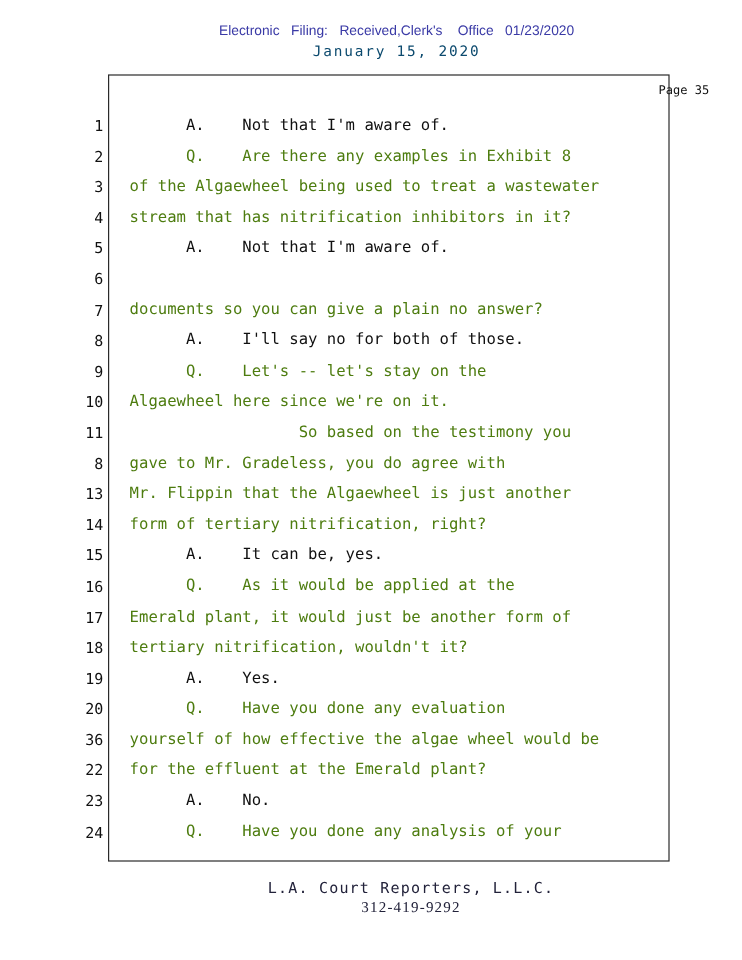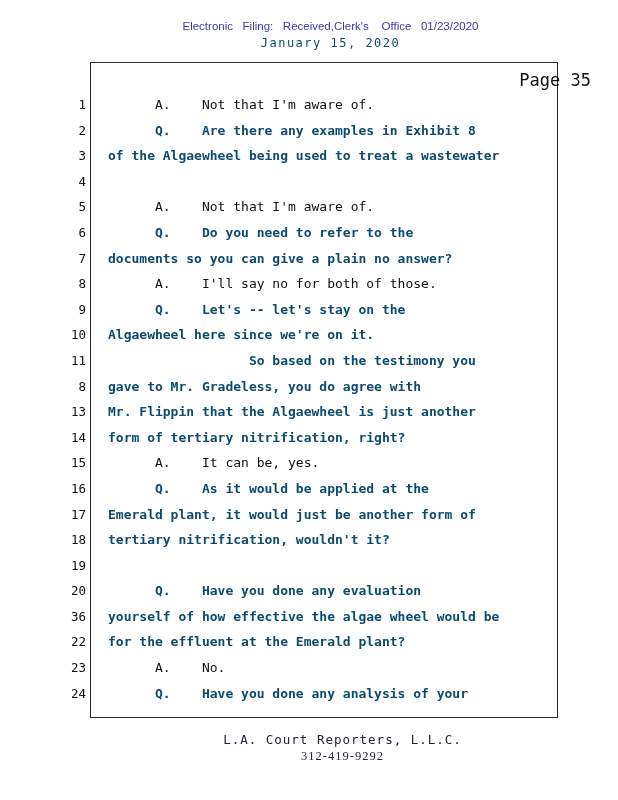--- a/index.html
+++ b/index.html
@@ -45,21 +45,21 @@
     top: 62px;
     width: 468px;
     height: 656px;
     border: 1px solid #2a2a2a;
     box-sizing: border-box;
   }
   .page-label {
     position: absolute;
     top: 70px;
     right: 70px;
-    font-size: 17px;
+    font-size: 10px;
     color: #111111;
     white-space: pre;
   }
   .rows {
     position: absolute;
     top: 92px;
     left: 0;
     width: 100%;
   }
   .row {
@@ -75,22 +75,22 @@
     flex: 0 0 auto;
   }
   .txt {
     margin-left: 22px;
     white-space: pre;
     font-size: 13px;
     color: #101010;
     font-weight: normal;
   }
   .txt.b {
-    font-weight: bold;
-    color: #0c4a6e;
+    font-weight: normal;
+    color: #4d7c0f;
   }
   .footer {
     position: absolute;
     top: 732px;
     left: 12px;
     width: 100%;
     text-align: center;
     color: #22223a;
   }
   .footer-company {
@@ -127,28 +127,28 @@
       <div class="row">
         <div class="num">2</div>
         <div class="txt b">      Q.    Are there any examples in Exhibit 8</div>
       </div>
       <div class="row">
         <div class="num">3</div>
         <div class="txt b">of the Algaewheel being used to treat a wastewater</div>
       </div>
       <div class="row">
         <div class="num">4</div>
+        <div class="txt b">stream that has nitrification inhibitors in it?</div>
       </div>
       <div class="row">
         <div class="num">5</div>
         <div class="txt">      A.    Not that I'm aware of.</div>
       </div>
       <div class="row">
         <div class="num">6</div>
-        <div class="txt b">      Q.    Do you need to refer to the</div>
       </div>
       <div class="row">
         <div class="num">7</div>
         <div class="txt b">documents so you can give a plain no answer?</div>
       </div>
       <div class="row">
         <div class="num">8</div>
         <div class="txt">      A.    I'll say no for both of those.</div>
       </div>
       <div class="row">
@@ -186,20 +186,21 @@
       <div class="row">
         <div class="num">17</div>
         <div class="txt b">Emerald plant, it would just be another form of</div>
       </div>
       <div class="row">
         <div class="num">18</div>
         <div class="txt b">tertiary nitrification, wouldn't it?</div>
       </div>
       <div class="row">
         <div class="num">19</div>
+        <div class="txt">      A.    Yes.</div>
       </div>
       <div class="row">
         <div class="num">20</div>
         <div class="txt b">      Q.    Have you done any evaluation</div>
       </div>
       <div class="row">
         <div class="num">36</div>
         <div class="txt b">yourself of how effective the algae wheel would be</div>
       </div>
       <div class="row">

